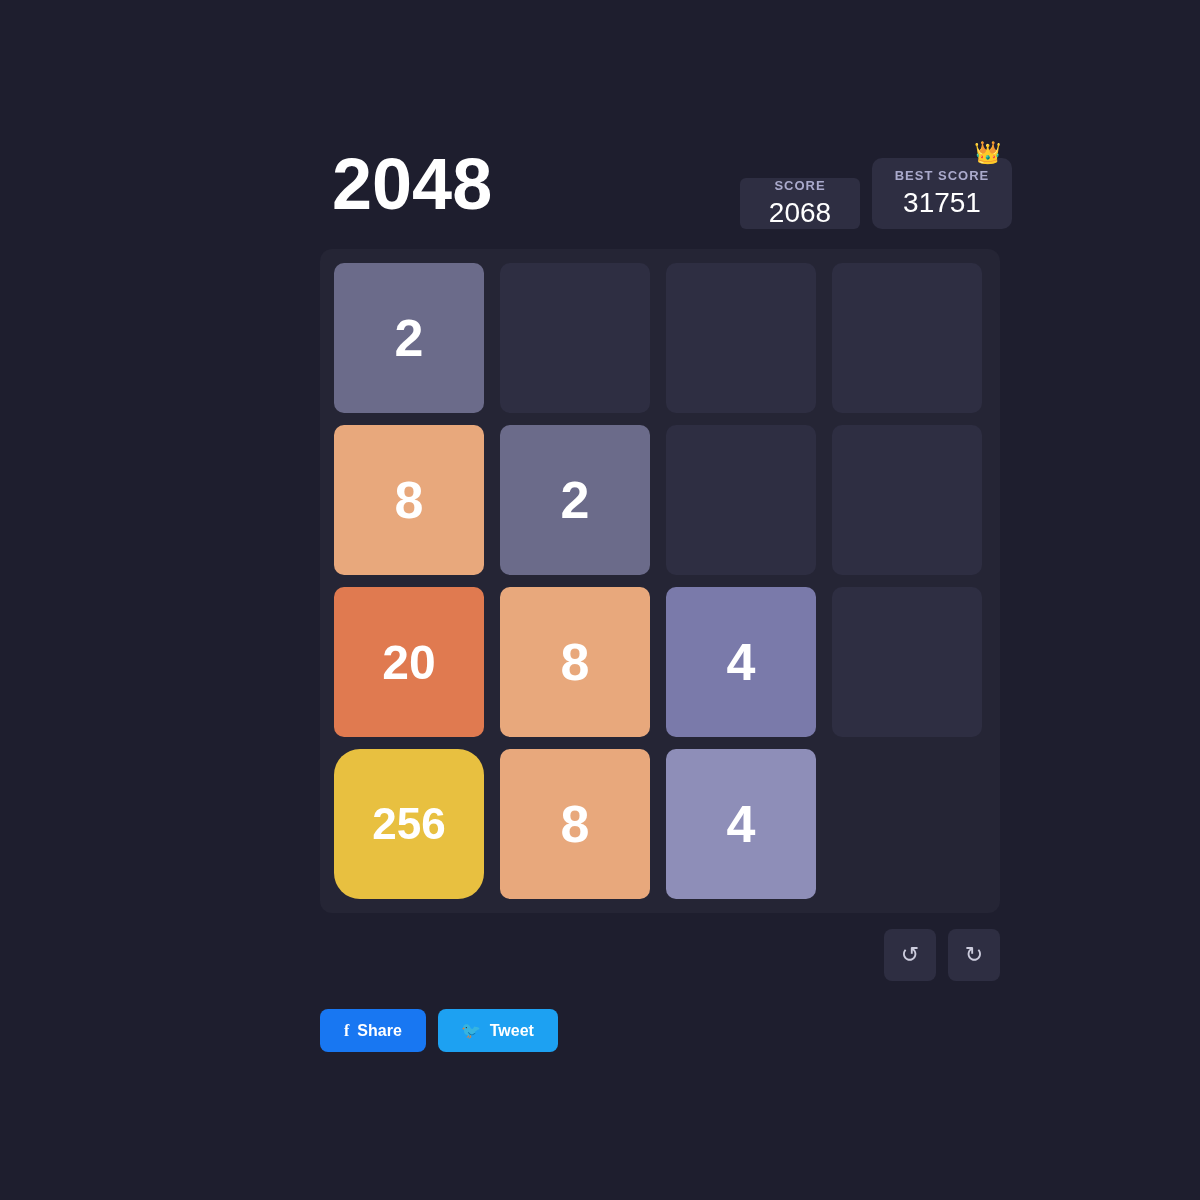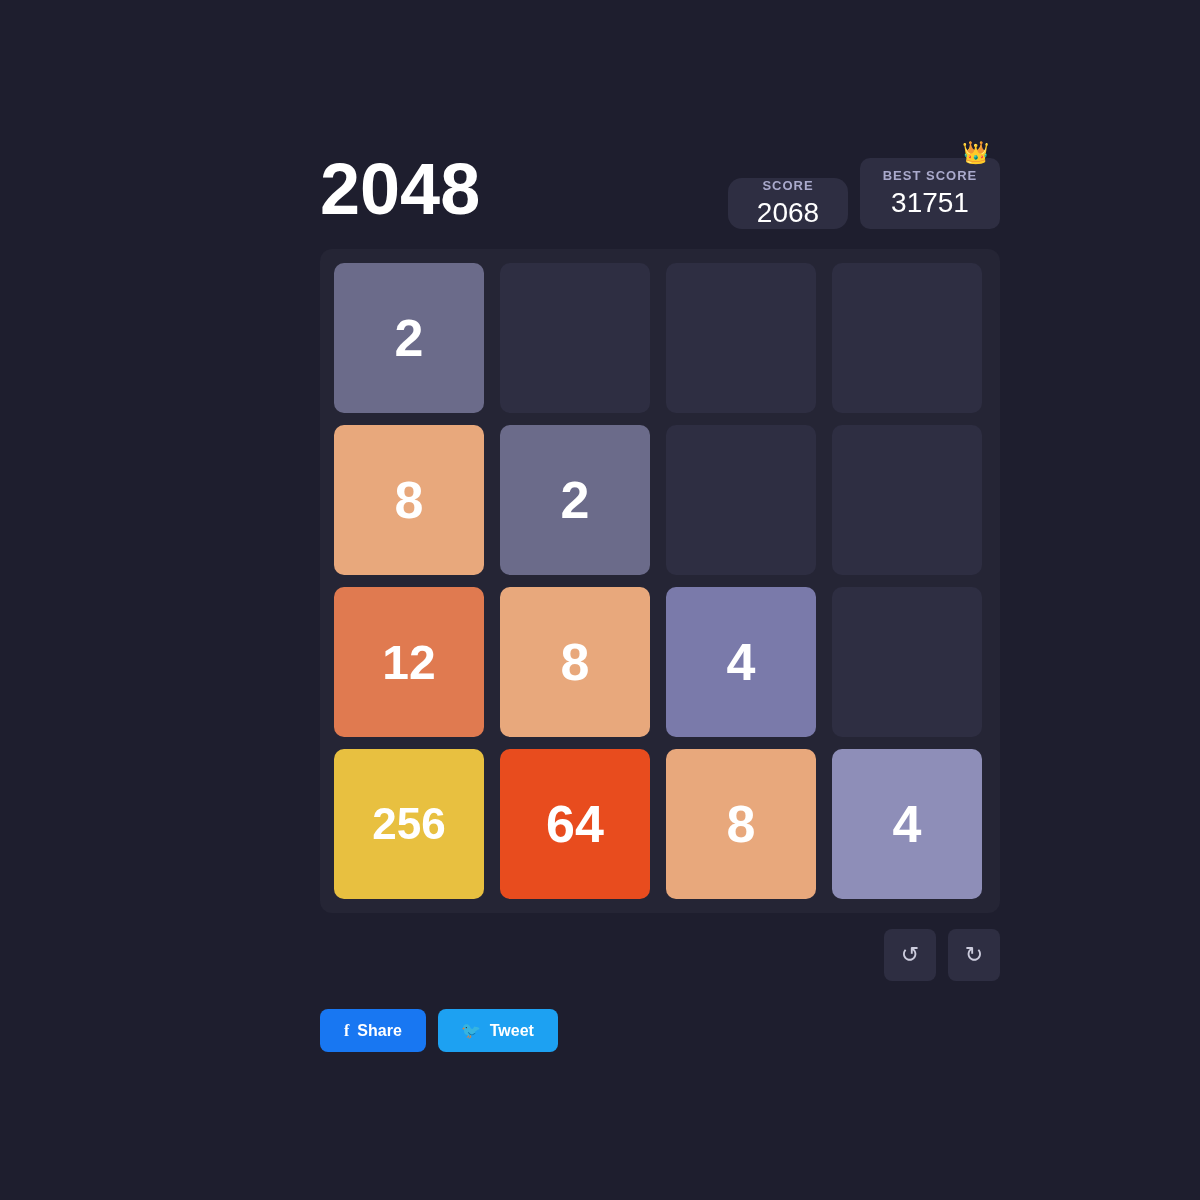--- a/index.html
+++ b/index.html
@@ -18,42 +18,43 @@
       display: flex;
       flex-direction: column;
       align-items: flex-start;
       width: 680px;
       margin-left: 120px;
     }
 
     .header {
       width: 100%;
       display: flex;
-      align-items: center;
+      align-items: flex-start;
       justify-content: space-between;
       margin-bottom: 20px;
+      margin-left: 12px;
     }
 
     .game-title {
       color: #ffffff;
       font-size: 72px;
       font-weight: 900;
       line-height: 1;
     }
 
     .score-area {
       display: flex;
       gap: 12px;
       align-items: flex-end;
       padding-top: 10px;
     }
 
     .score-box {
       background-color: #2e2e42;
-      border-radius: 14px;
+      border-radius: 6px;
       padding: 0 20px;
       text-align: center;
       min-width: 120px;
     }
 
     .score-label {
       color: #aaaacc;
       font-size: 13px;
       font-weight: 700;
       letter-spacing: 1px;
@@ -130,20 +131,21 @@
     }
 
     .tile-64 {
       background-color: #e84c1e;
       font-size: 52px;
     }
 
     .tile-256 {
       background-color: #e8c040;
       font-size: 44px;
+      border-radius: 26px;
     }
 
     .tile-4-purple {
       background-color: #7a7aaa;
       font-size: 52px;
     }
 
     .tile-4-light-purple {
       background-color: #8e8eb8;
       font-size: 52px;
@@ -227,26 +229,25 @@
 
   <div class="board" id="game-board">
   <div class="tile tile-2">2</div>
       <div class="tile tile-empty"></div>
       <div class="tile tile-empty"></div>
       <div class="tile tile-empty"></div>
       <div class="tile tile-8-peach">8</div>
       <div class="tile tile-2">2</div>
       <div class="tile tile-empty"></div>
       <div class="tile tile-empty"></div>
-      <div class="tile tile-16">12</div>
+      <div class="tile tile-16">20</div>
       <div class="tile tile-8-orange">8</div>
       <div class="tile tile-4-purple">4</div>
       <div class="tile tile-empty"></div>
       <div class="tile tile-256">256</div>
-      <div class="tile tile-64">64</div>
       <div class="tile tile-8-peach">8</div>
       <div class="tile tile-4-light-purple">4</div>
     </div>
 
   <div class="controls">
     <button class="control-btn" title="Undo">↺</button>
     <button class="control-btn" title="Restart">↻</button>
   </div>
 
   <div class="social-buttons">

